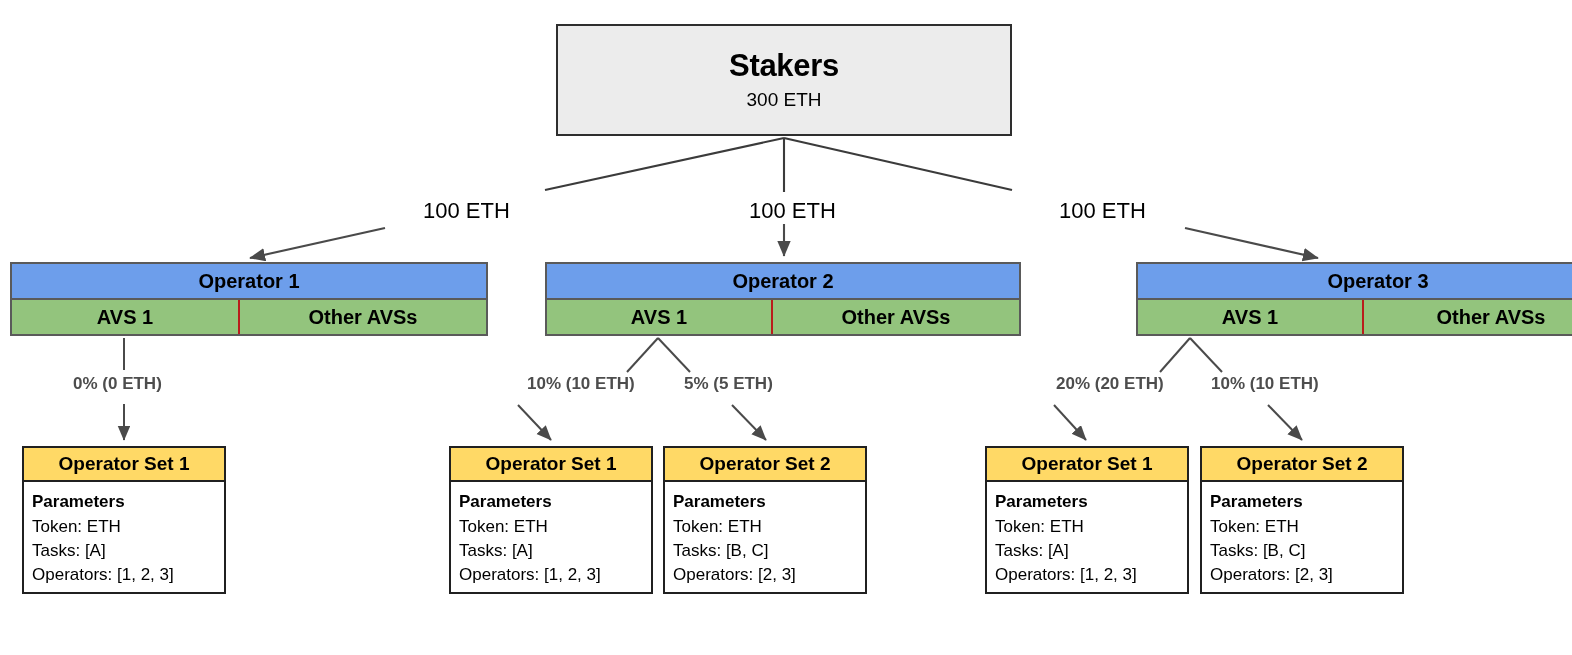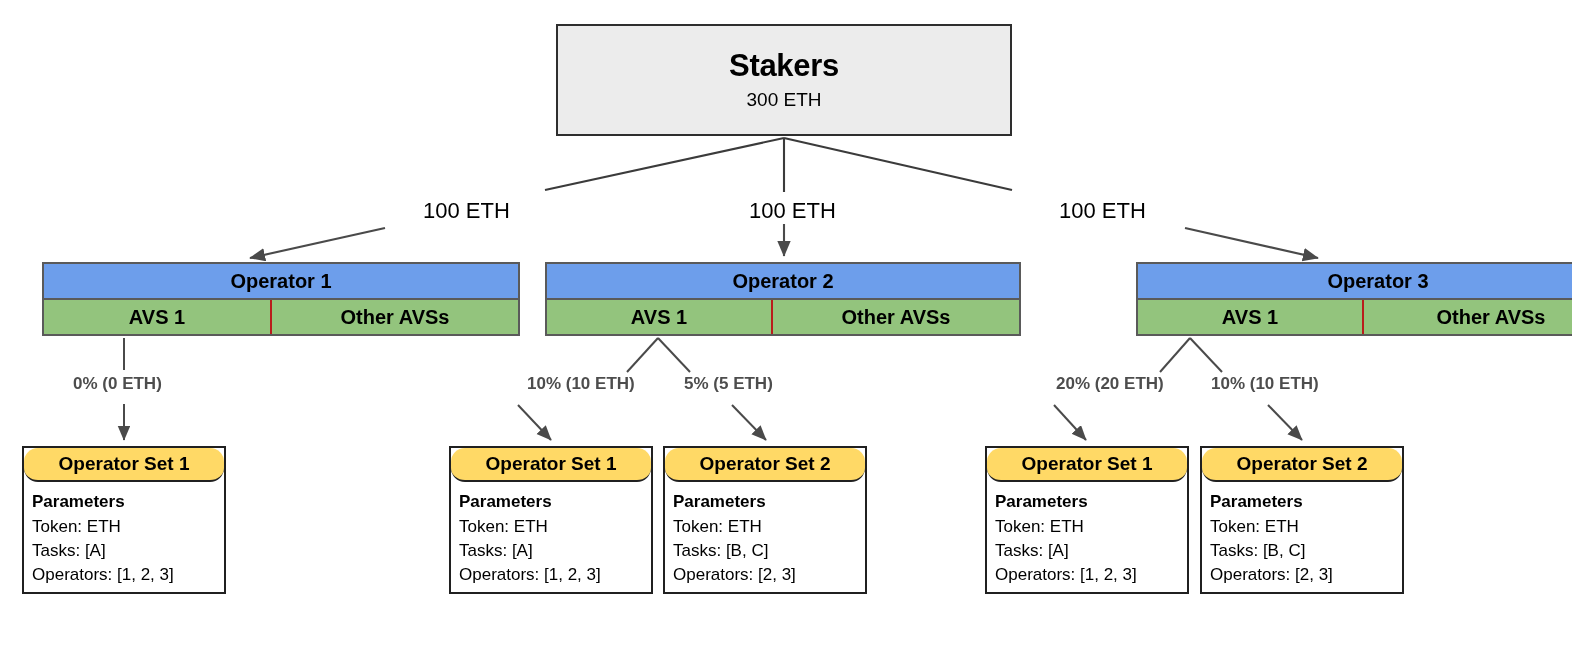--- a/index.html
+++ b/index.html
@@ -111,21 +111,20 @@
   .opset-header {
     flex: 0 0 34px;
     background: #ffd966;
     border-bottom: 2px solid #202020;
     display: flex;
     align-items: center;
     justify-content: center;
     font-size: 19px;
     font-weight: bold;
     box-sizing: border-box;
-    border-radius: 14px;
   }
   .opset-body {
     flex: 1 1 auto;
     padding: 8px 6px 4px 8px;
     box-sizing: border-box;
   }
   .opset-body .params-title {
     font-size: 17px;
     font-weight: bold;
     line-height: 1.45;
@@ -206,21 +205,21 @@
 
   <div class="node stakers">
     <div class="stakers-title">Stakers</div>
     <div class="stakers-sub">300 ETH</div>
   </div>
 
   <div class="edge-label eth" style="left:420px; top:198px;">100 ETH</div>
   <div class="edge-label eth" style="left:746px; top:198px;">100 ETH</div>
   <div class="edge-label eth" style="left:1056px; top:198px;">100 ETH</div>
 
-  <div class="node operator" style="left:10px; width:478px;margin-left:32px;">
+  <div class="node operator" style="left:10px; width:478px;">
     <div class="op-header">Operator 1</div>
     <div class="op-avs-row">
       <div class="op-avs left" style="flex:0 0 228px;">AVS 1</div>
       <div class="op-avs" style="flex:1 1 auto;">Other AVSs</div>
     </div>
   </div>
 
   <div class="edge-label pct" style="left:70px; top:374px;">0% (0 ETH)</div>
 
   <div class="node opset" style="left:22px;">

